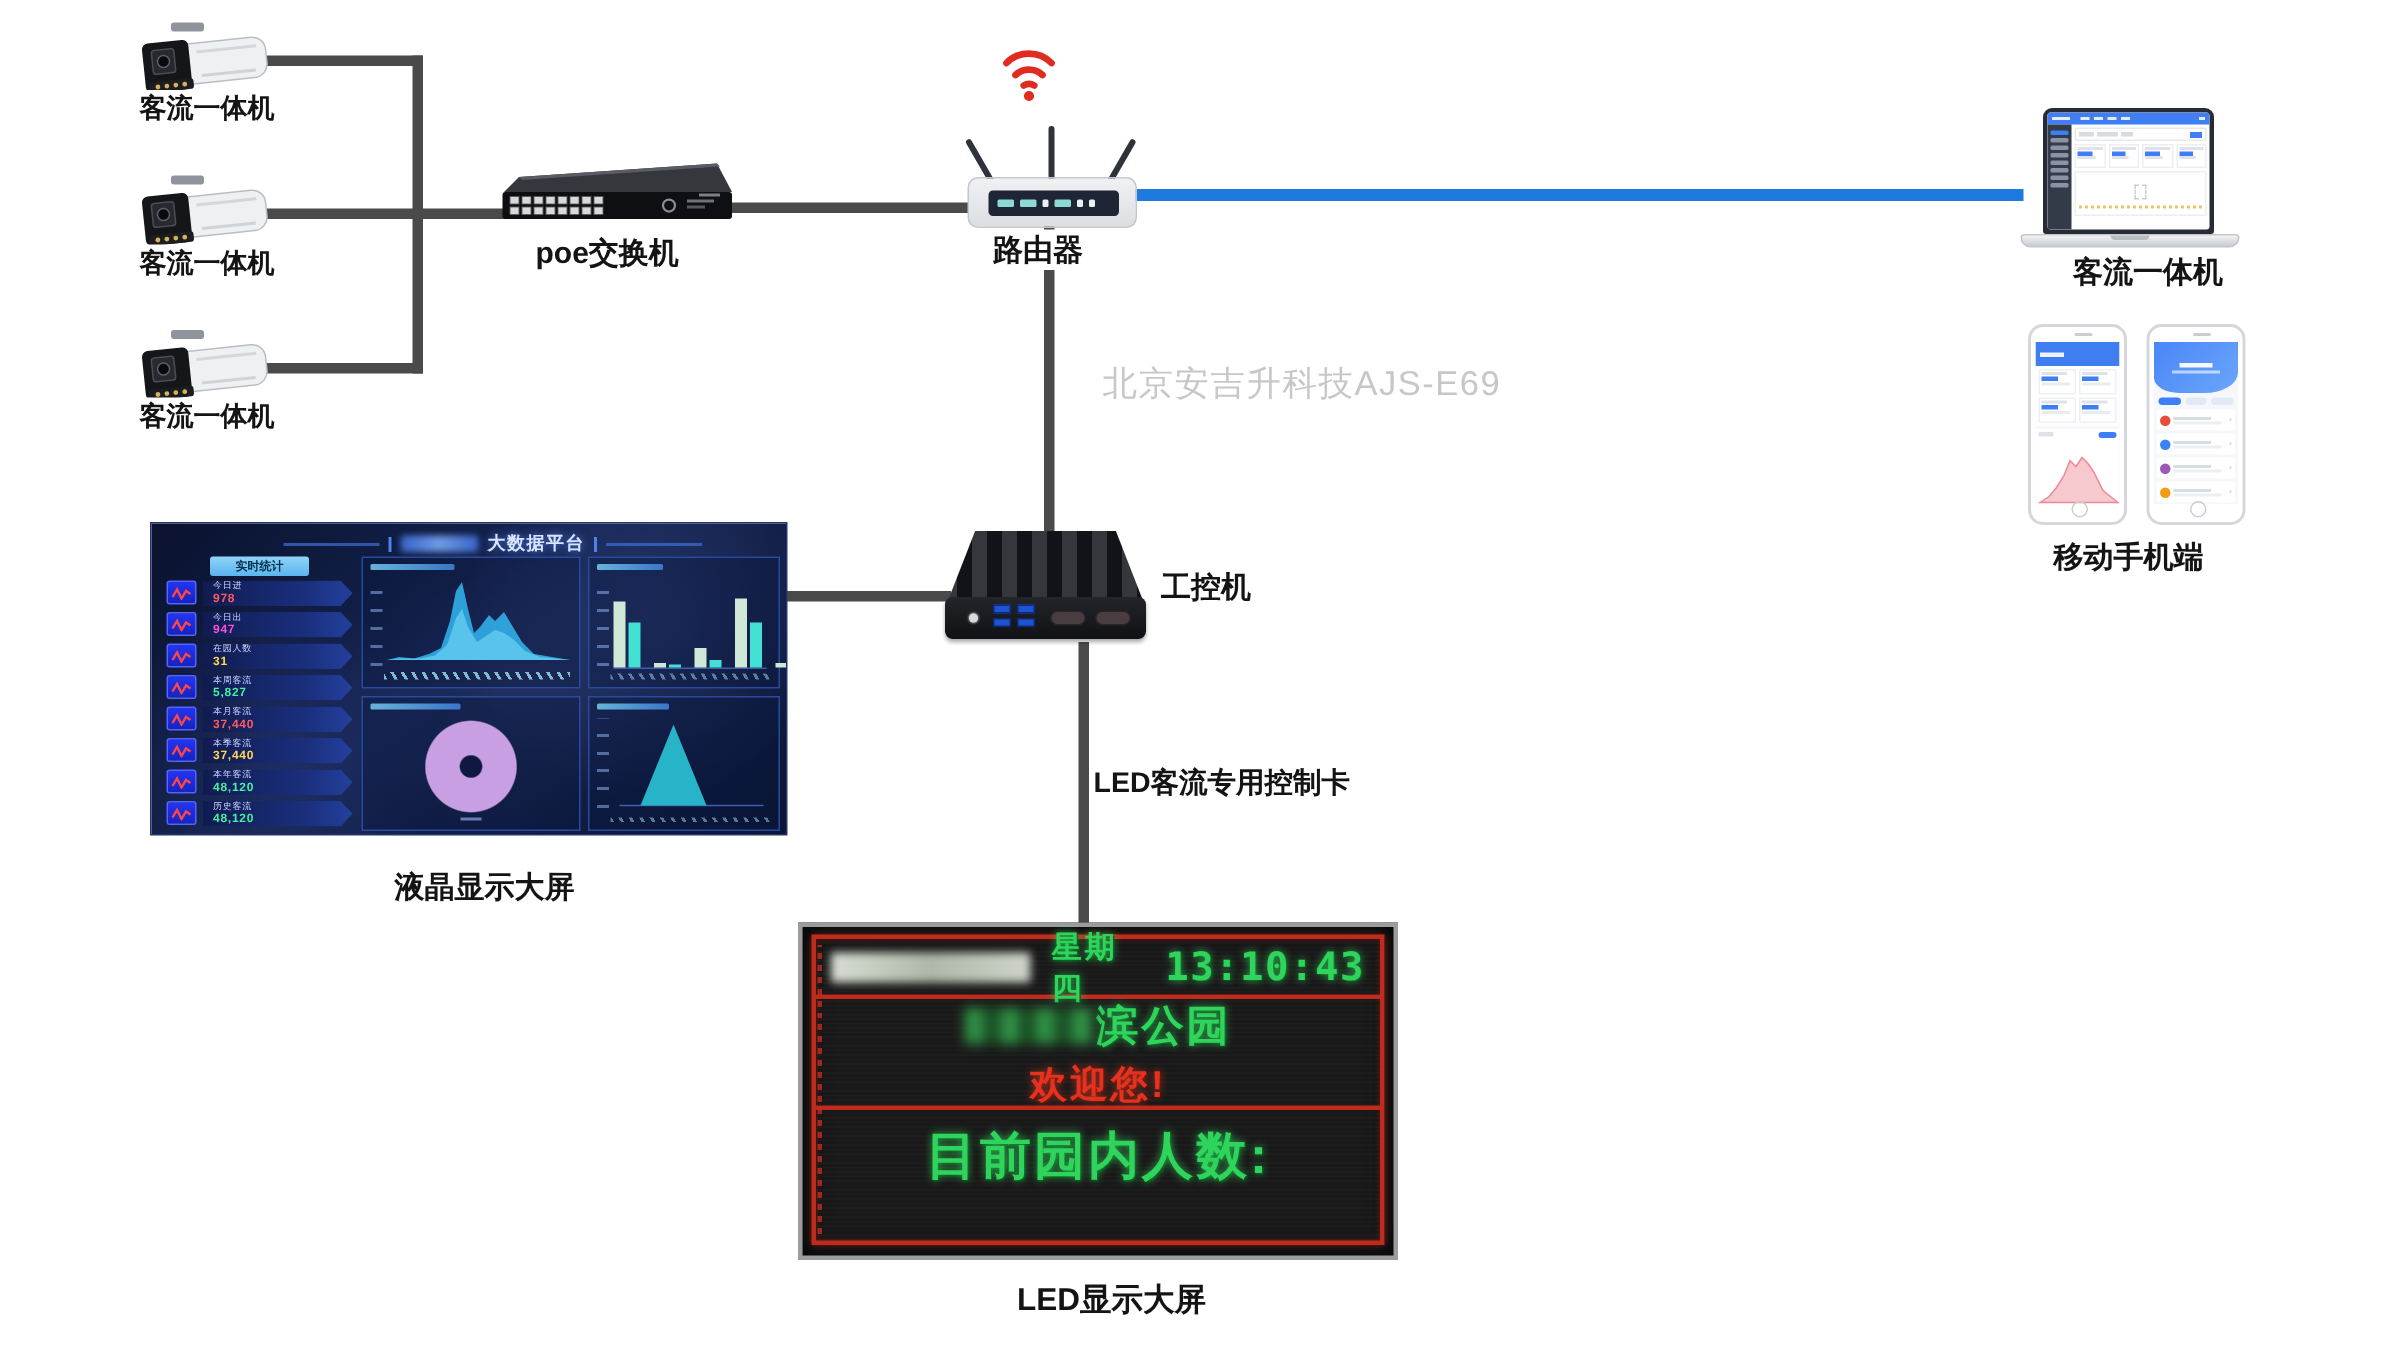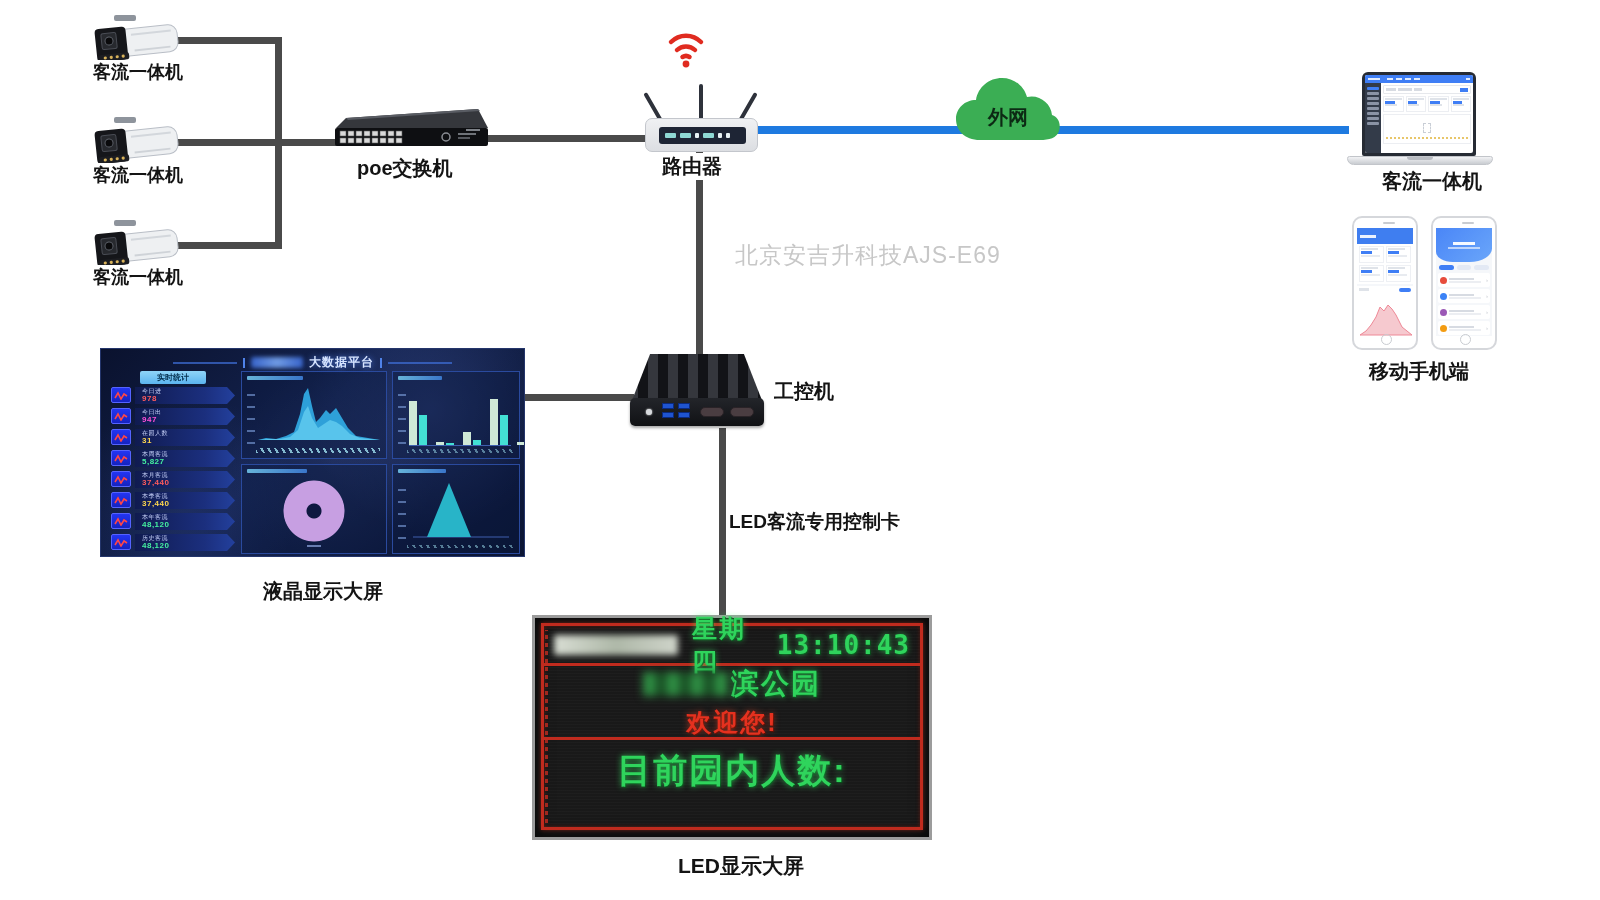--- a/index.html
+++ b/index.html
@@ -106,21 +106,21 @@
     border:1px solid #2a2327; border-radius:5px; }
 
   
   .lcd { position:absolute; left:100px; top:348px; width:425px; height:209px; overflow:hidden;
     background:
       radial-gradient(circle at 78% 30%, rgba(120,150,255,.18), transparent 34%),
       radial-gradient(circle at 20% 75%, rgba(90,120,230,.15), transparent 30%),
       radial-gradient(circle at 55% 55%, rgba(140,160,255,.10), transparent 40%),
       linear-gradient(135deg,#0a122e 0%,#14234f 45%,#0b1534 100%);
     border:1px solid #24356b; }
-  .lcd-titlebar { position:absolute; left:0; top:5px; width:100%; display:flex; align-items:center; justify-content:center; gap:6px; }
+  .lcd-titlebar { position:absolute; left:16px; top:5px; width:100%; display:flex; align-items:center; justify-content:center; gap:6px; }
   .lcd-titlebar .tline { width:64px; height:2px; background:#3f6fd8; opacity:.7; }
   .lcd-titlebar .tcap { width:2px; height:10px; background:#4f82e8; }
   .lcd-title-blur { width:52px; height:11px; border-radius:2px;
     background:linear-gradient(90deg,#3e6fe0,#7fb0ff,#3e6fe0); filter:blur(2px); opacity:.85; }
   .lcd-title { font-size:12px; font-weight:bold; color:#d6e4ff; letter-spacing:1px;
     text-shadow:0 0 6px rgba(90,140,255,.8); }
   .lcd-stats { position:absolute; left:10px; top:22px; width:124px; }
   .lcd-stats-head { width:66px; margin:0 auto 3px auto; text-align:center; font-size:8px; color:#04304f;
     background:linear-gradient(#8fd4f8,#5bb4ef); border-radius:2px; padding:1px 0; font-weight:bold; }
   .stat-row { display:flex; align-items:flex-start; gap:4px; height:19px; margin-bottom:2px; }
@@ -285,26 +285,20 @@
       <i class="ind ind-t"></i>
         <i class="ind ind-t"></i>
         <i class="ind ind-w"></i>
       <i class="ind ind-t"></i>
         <i class="ind ind-w"></i>
         <i class="ind ind-w"></i>
     </div>
   </div>
   <div class="lbl" style="left:662px; top:153px; font-size:20px;">路由器</div>
 
-  <div class="abs" style="left:952px; top:70px; width:112px; height:80px;">
-    <svg width="112" height="80" viewBox="0 0 112 80">
-      <path d="M28 70 C 12 70 4 60 4 49 C 4 38 13 30 24 30 C 26 17 37 8 50 8 C 62 8 72 16 75 27 C 87 24 99 33 100 45 C 107 47 109 55 107 61 C 105 68 97 70 88 70 Z" fill="#3bae54"></path>
-    </svg>
-    <div class="cloud-label">外网</div>
-  </div>
 
   <div class="lp-screen">
     <div class="lp-inner">
       <div class="lp-topbar">
           <i style="width:12px"></i>
           <i style="width:6px;margin-left:4px"></i>
           <i style="width:6px"></i>
           <i style="width:6px"></i>
           <i style="width:6px"></i>
           <i style="width:4px;margin-left:auto"></i>
@@ -617,21 +611,21 @@
       <div class="hatch-x" style="height:3px; opacity:.5;"></div>
     </div>
   </div>
   <div class="lbl" style="left:263px; top:578px; font-size:20px;">液晶显示大屏</div>
 
   <div class="led">
     <div class="led-frame">
       <div class="led-edge"></div>
       <div class="led-row1">
         <span class="led-blur1"></span>
-        <span class="led-green" style="font-size:25px; margin-left:14px;">星期四</span>
+        <span class="led-green" style="font-size:20px; margin-left:14px;">星期四</span>
         <span class="led-green led-time" style="font-size:26px; margin-left:12px; letter-spacing:1px;text-align:center;">13:10:43</span>
       </div>
       <div class="led-row2">
         <div class="led-row2-line1">
           <span class="led-blur2"></span>
           <span class="led-green" style="font-size:28px;">滨公园</span>
         </div>
         <span class="led-red" style="font-size:25px;">欢迎您!</span>
       </div>
       <div class="led-row3">

